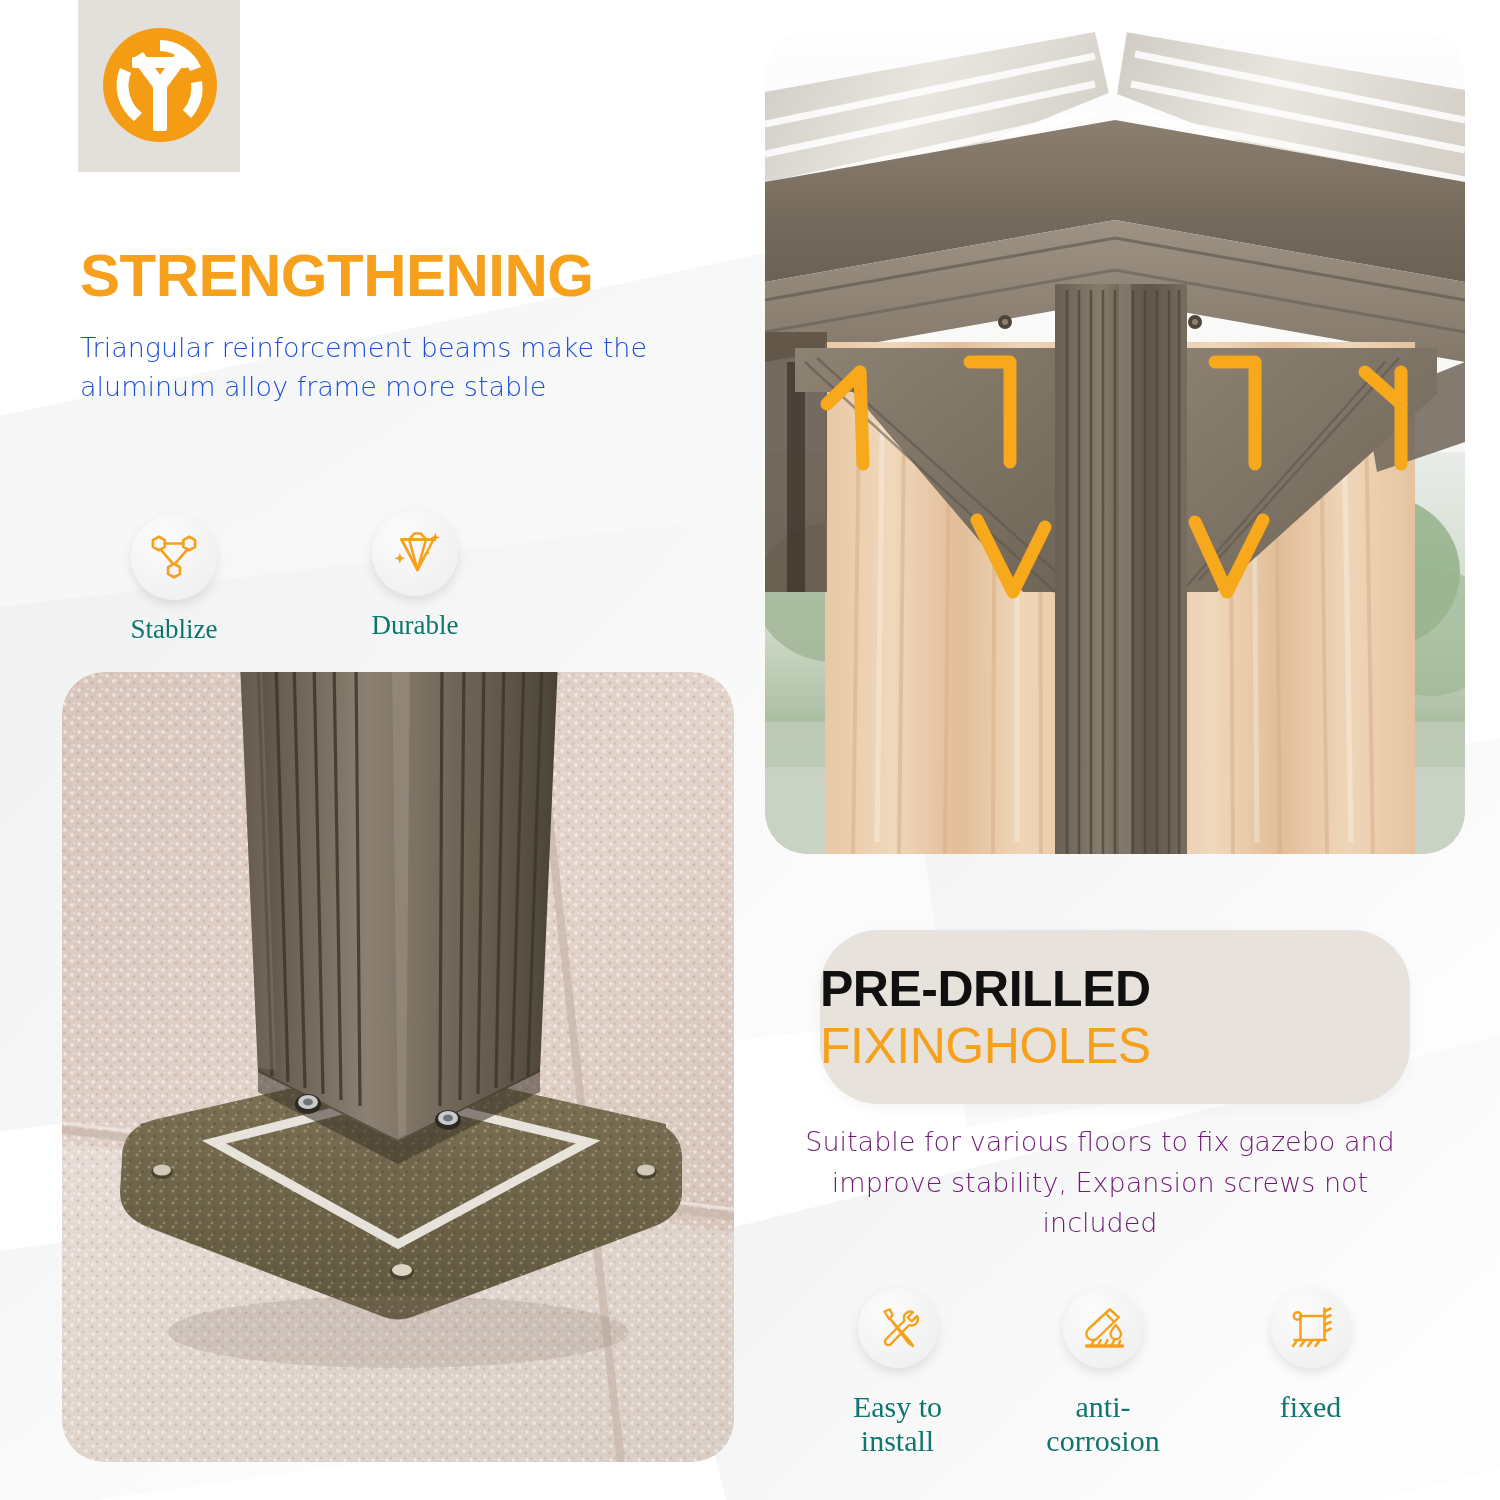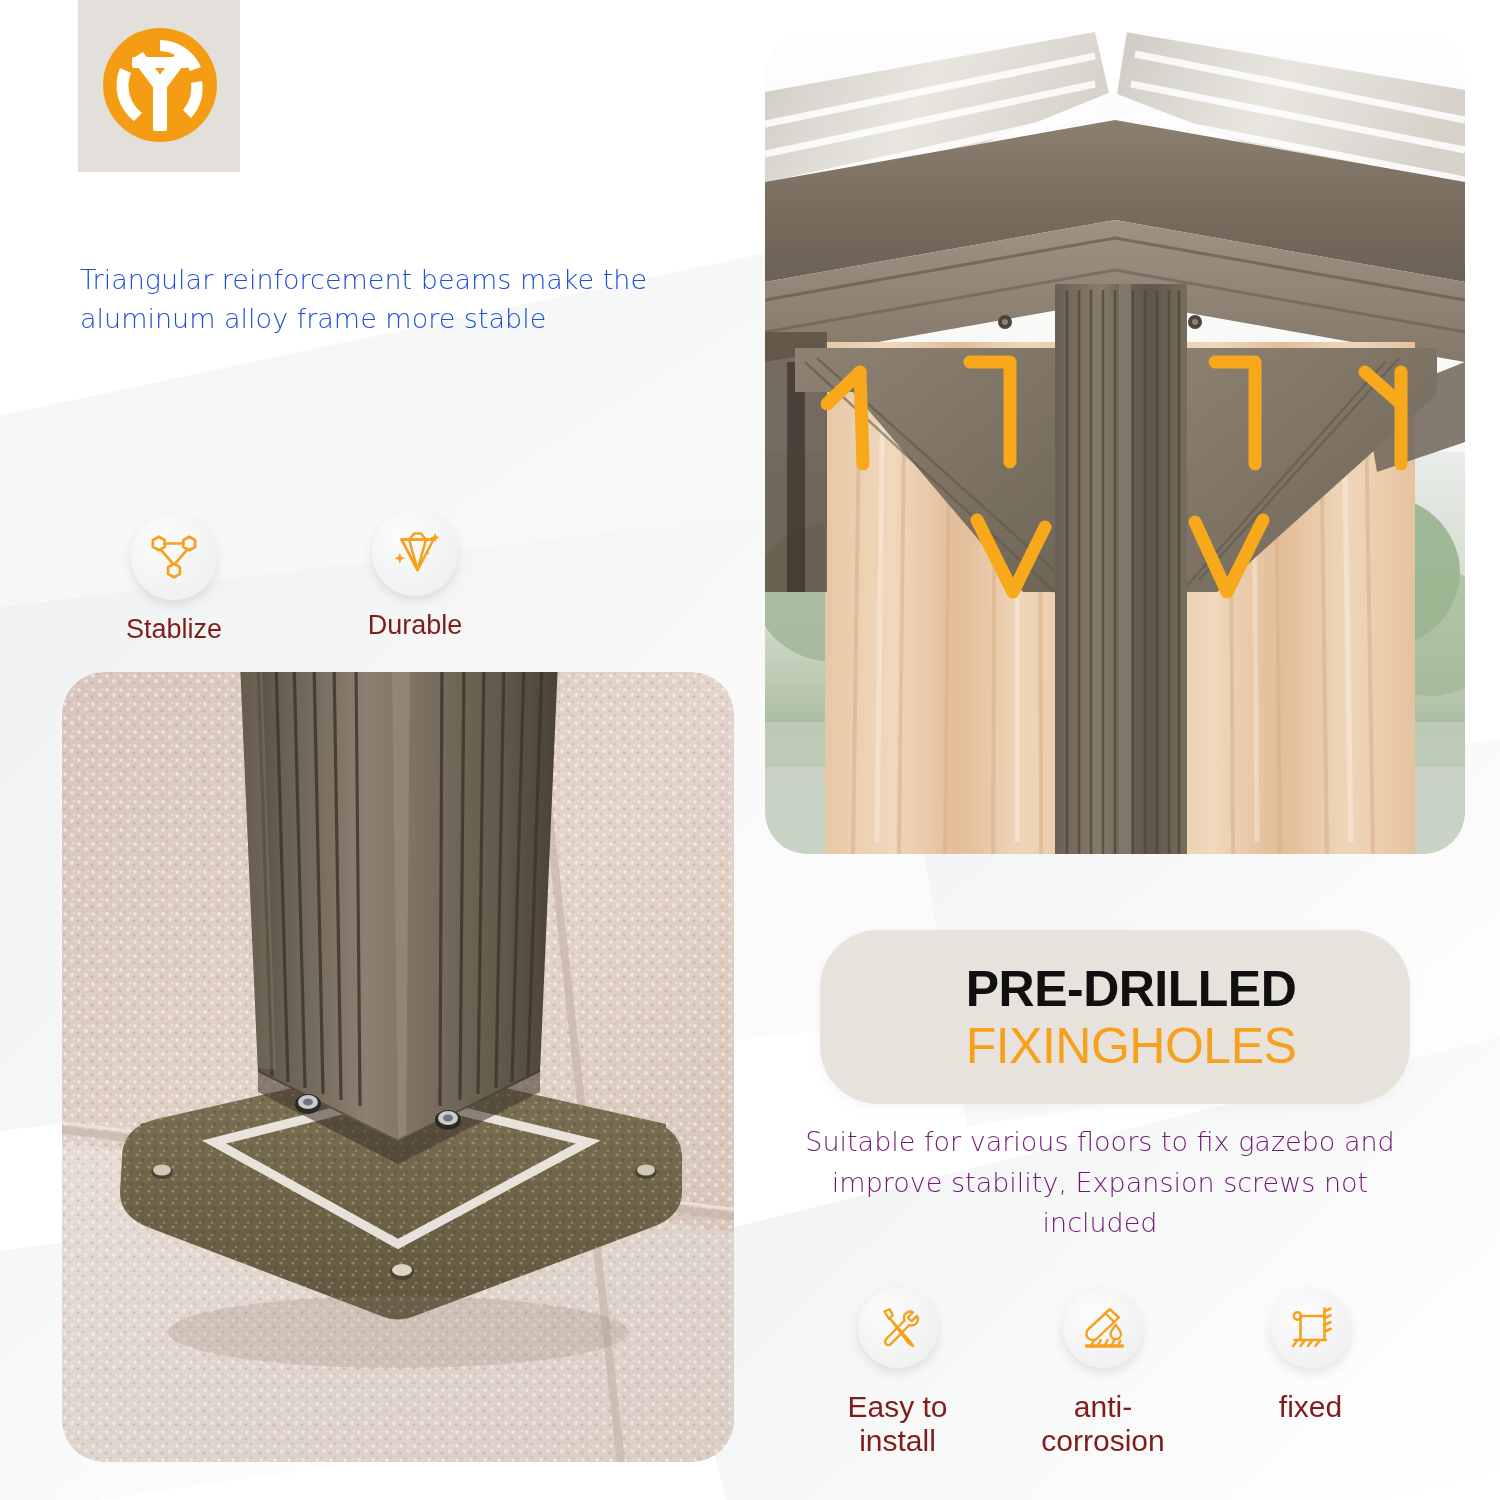--- a/index.html
+++ b/index.html
@@ -34,40 +34,40 @@
           font-family:"DejaVu Sans", sans-serif;font-weight:300;}
 
   
   .chip{position:absolute;z-index:4;text-align:center;}
   .chip .circle{
     width:86px;height:86px;border-radius:50%;
     background:radial-gradient(circle at 36% 30%,#fcfcfc 0%,#f1f1f1 72%,#ebebeb 100%);
     box-shadow:0 5px 11px rgba(0,0,0,0.10);
     display:flex;align-items:center;justify-content:center;margin:0 auto;
   }
-  .chip .clabel{margin-top:14px;font-size:27px;color:#7f1d1d;line-height:1.14;
-                font-family:Liberation Sans, sans-serif;font-weight:400;white-space:pre-line;}
+  .chip .clabel{margin-top:14px;font-size:27px;color:#0f766e;line-height:1.14;
+                font-family:Liberation Serif, serif;font-weight:400;white-space:pre-line;}
   .chip.small .circle{width:80px;height:80px;}
   .chip.small .clabel{font-size:30px;margin-top:22px;}
 
   
   .photo{position:absolute;overflow:hidden;z-index:2;}
   .photo.r-big{border-radius:42px;}
 
   
   #photo-gazebo{left:765px;top:32px;width:700px;height:822px;}
   
   #photo-base{left:62px;top:672px;width:672px;height:790px;}
 
   
   .pill{position:absolute;left:820px;top:930px;width:590px;height:174px;
         background:#e7e3dc;border-radius:58px;z-index:3;
         box-shadow:0 4px 14px rgba(0,0,0,0.04);}
   .pill-txt{position:absolute;left:820px;top:930px;width:590px;height:174px;z-index:4;
-            display:flex;flex-direction:column;align-items:center;justify-content:center;margin-left:16px;}
+            display:flex;flex-direction:column;align-items:flex-start;justify-content:center;}
   .p-main{font-size:50px;font-weight:bold;color:#101010;letter-spacing:-0.5px;line-height:1.08;}
   .p-accent{font-size:50px;font-weight:normal;color:#f6a01c;letter-spacing:-0.5px;line-height:1.08;margin-top:3px;}
 
   .pd-desc{position:absolute;left:800px;top:1122px;width:600px;z-index:4;text-align:center;
            font-size:27px;line-height:1.5;color:#701a75;
            font-family:"DejaVu Sans", sans-serif;font-weight:300;}
 </style>
 </head>
 <body>
 
@@ -94,20 +94,21 @@
       <path d="M31 33 L42 26 L66 58 L57 68 Z"></path>
 
       <path d="M87 33 L76 26 L52 58 L61 68 Z"></path>
 
       <rect x="31" y="31" width="56" height="11" rx="2"></rect>
     </g>
   </svg>
 </div>
 
 <div class="head-block">
+  <div class="h-accent">STRENGTHENING</div>
   <div class="h-desc">Triangular reinforcement beams make the aluminum alloy frame more stable</div>
 </div>
 
 <div class="chip" style="left:104px;top:514px;width:140px;">
   <div class="circle">
     <svg viewBox="0 0 64 64" width="54" height="54" fill="none" stroke="#f6a01c" stroke-width="3.2" stroke-linecap="round" stroke-linejoin="round">
       <polygon points="14,8 21,12 21,20 14,24 7,20 7,12"></polygon>
       <polygon points="50,8 57,12 57,20 50,24 43,20 43,12"></polygon>
       <polygon points="32,40 39,44 39,52 32,56 25,52 25,44"></polygon>
       <line x1="21" y1="16" x2="43" y2="16"></line>

